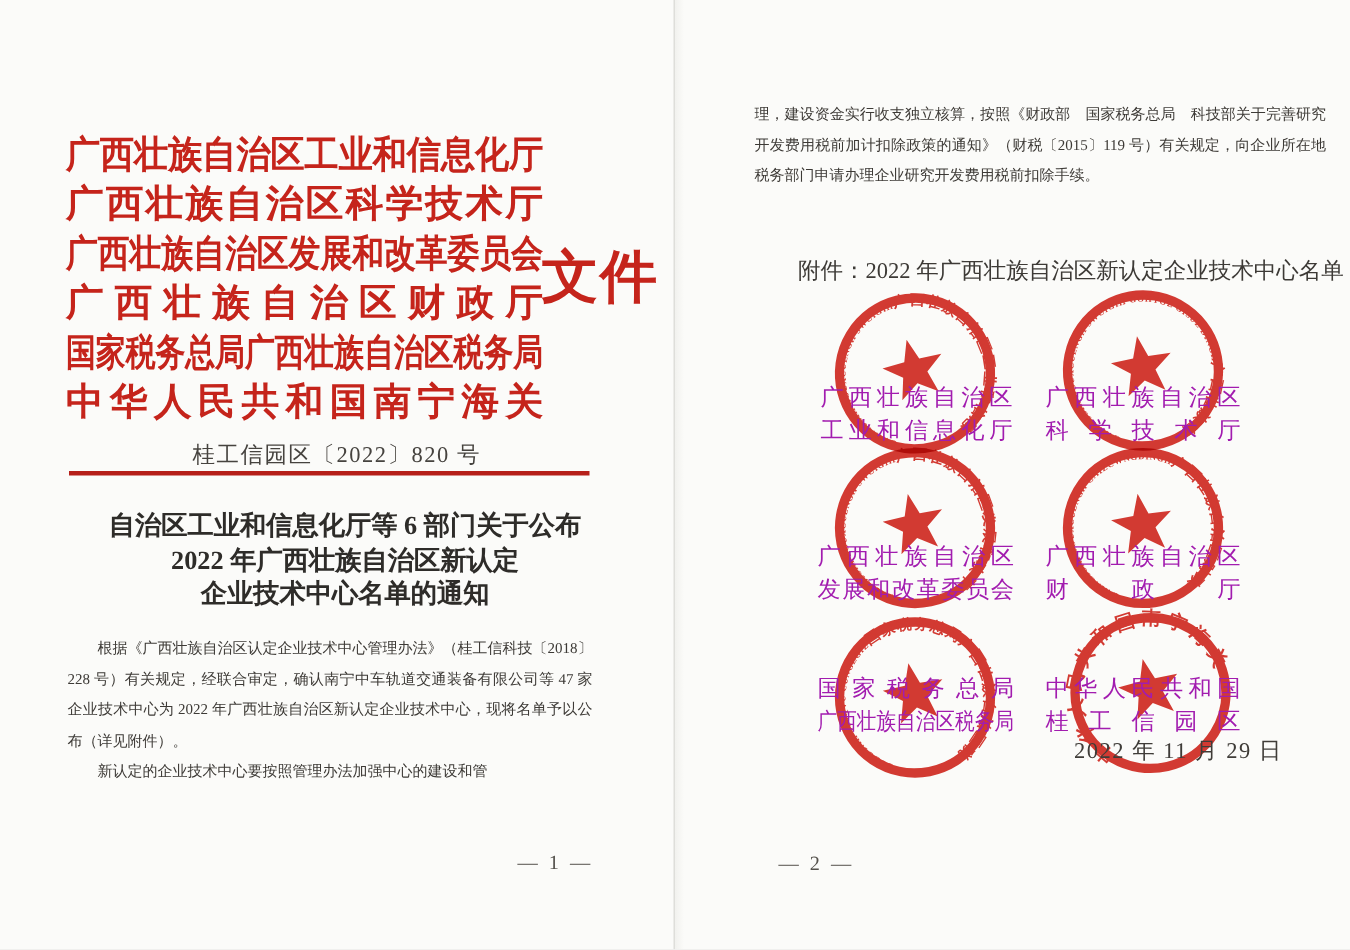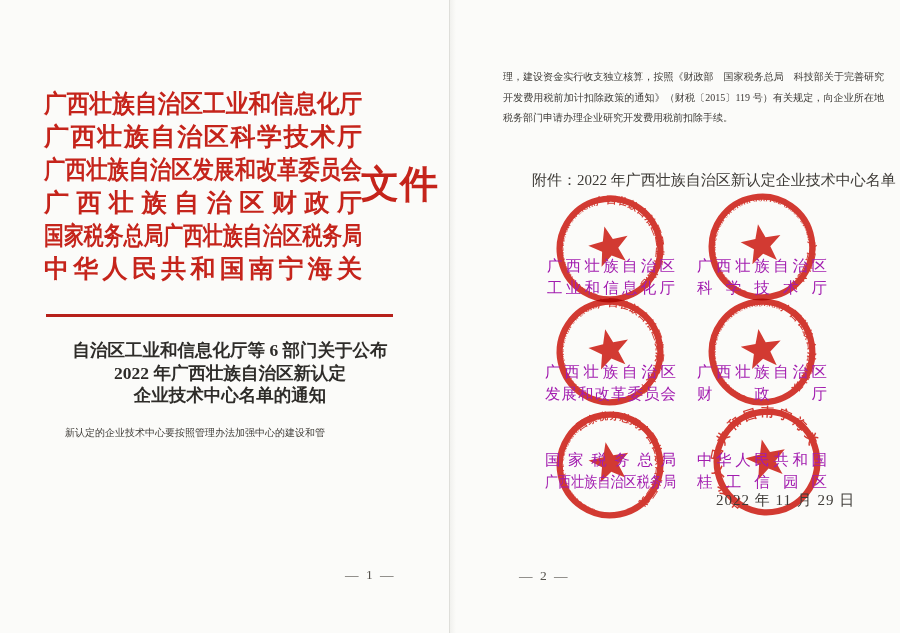--- a/index.html
+++ b/index.html
@@ -77,29 +77,31 @@
   <div class="agency-block">
     <div class="agency-line jline fitline" style="white-space: nowrap; text-align: left; text-align-last: auto; transform-origin: 0px 50%; transform: scaleX(0.909);">广西壮族自治区工业和信息化厅</div>
     <div class="agency-line jline fitline" style="white-space: nowrap;">广西壮族自治区科学技术厅</div>
     <div class="agency-line jline fitline" style="white-space: nowrap; text-align: left; text-align-last: auto; transform-origin: 0px 50%; transform: scaleX(0.848);">广西壮族自治区发展和改革委员会</div>
     <div class="agency-line jline fitline" style="white-space: nowrap;">广西壮族自治区财政厅</div>
     <div class="agency-line jline fitline" style="white-space: nowrap; text-align: left; text-align-last: auto; transform-origin: 0px 50%; transform: scaleX(0.795);">国家税务总局广西壮族自治区税务局</div>
     <div class="agency-line jline fitline" style="white-space: nowrap;">中华人民共和国南宁海关</div>
   </div>
   <div class="wenjian">文件</div>
 
+  <div class="doc-number">桂工信园区〔2022〕820 号</div>
   <div class="red-rule"></div>
 
   <div class="doc-title">
     <div>自治区工业和信息化厅等 6 部门关于公布</div>
     <div>2022 年广西壮族自治区新认定</div>
     <div>企业技术中心名单的通知</div>
   </div>
 
   <div class="body-text body-left">
+    <p class="indent">根据《广西壮族自治区认定企业技术中心管理办法》（桂工信科技〔2018〕228 号）有关规定，经联合审定，确认南宁中车轨道交通装备有限公司等 47 家企业技术中心为 2022 年广西壮族自治区新认定企业技术中心，现将名单予以公布（详见附件）。</p>
     <p class="indent">新认定的企业技术中心要按照管理办法加强中心的建设和管</p>
   </div>
 
   <div class="page-num pn1">— 1 —</div>
 
   <div class="body-text body-right">
     <p>理，建设资金实行收支独立核算，按照《财政部　国家税务总局　科技部关于完善研究开发费用税前加计扣除政策的通知》（财税〔2015〕119 号）有关规定，向企业所在地税务部门申请办理企业研究开发费用税前扣除手续。</p>
   </div>
   <div class="attachment">附件：2022 年广西壮族自治区新认定企业技术中心名单</div>
 

